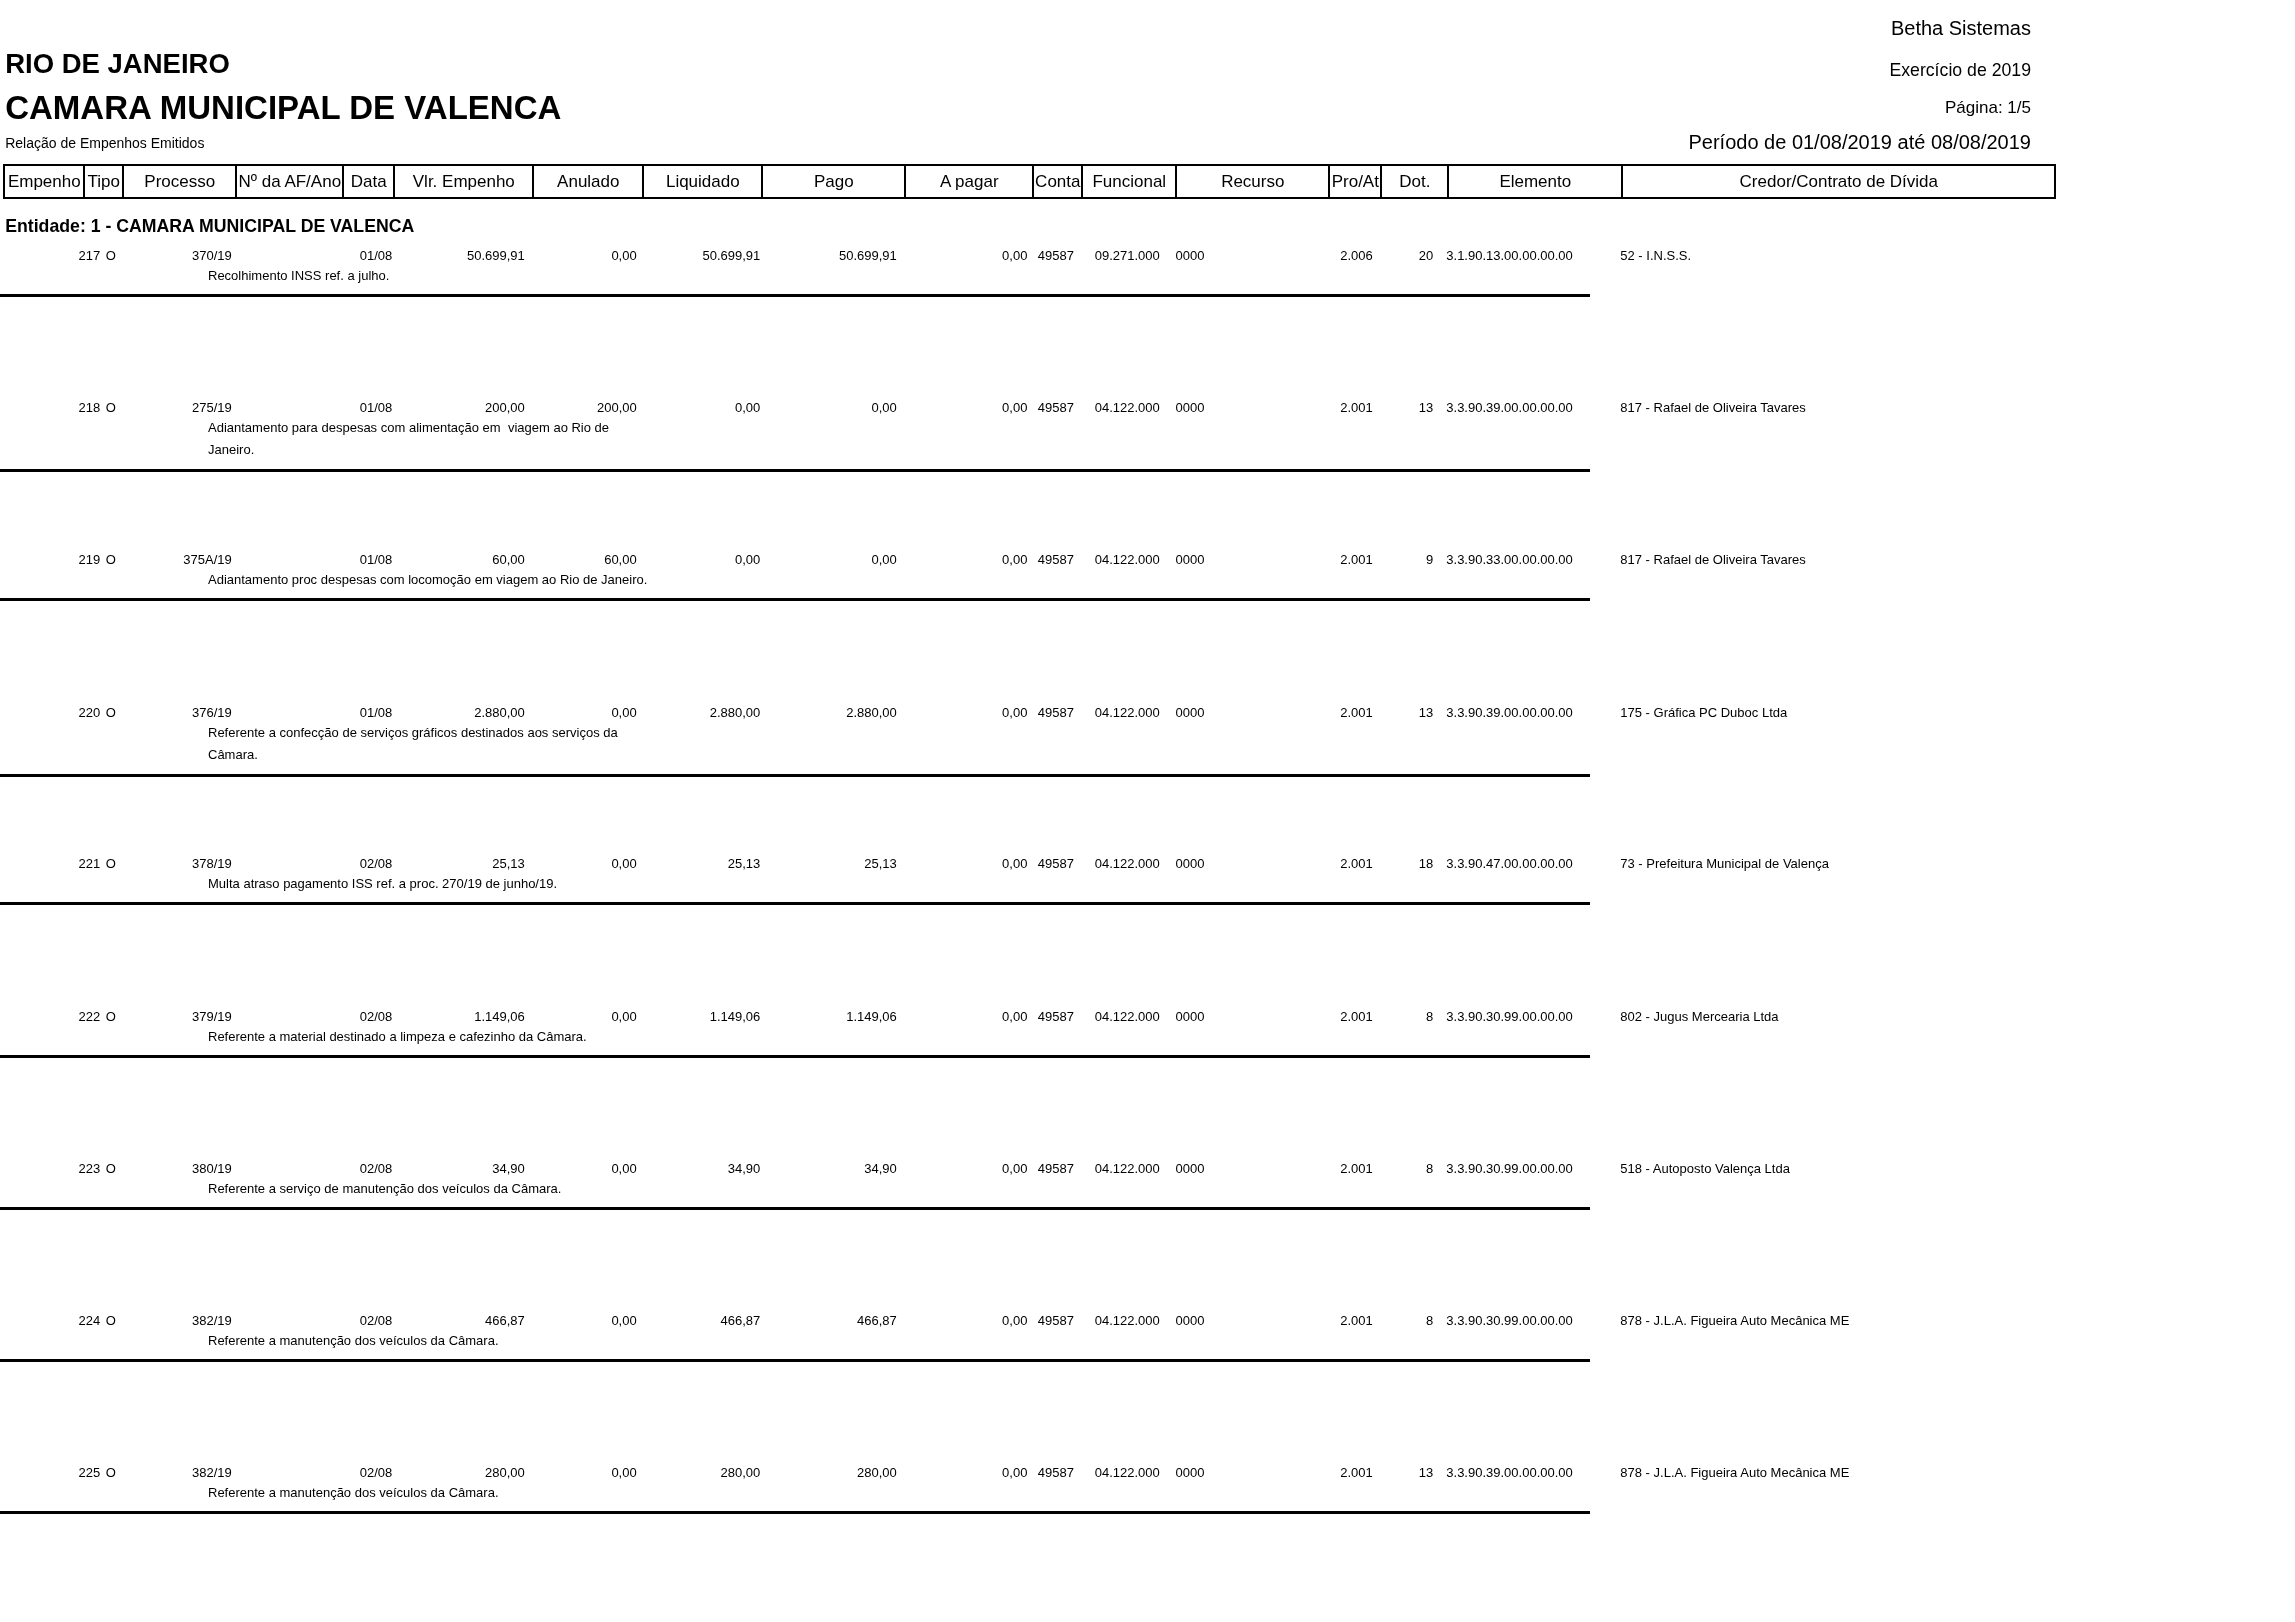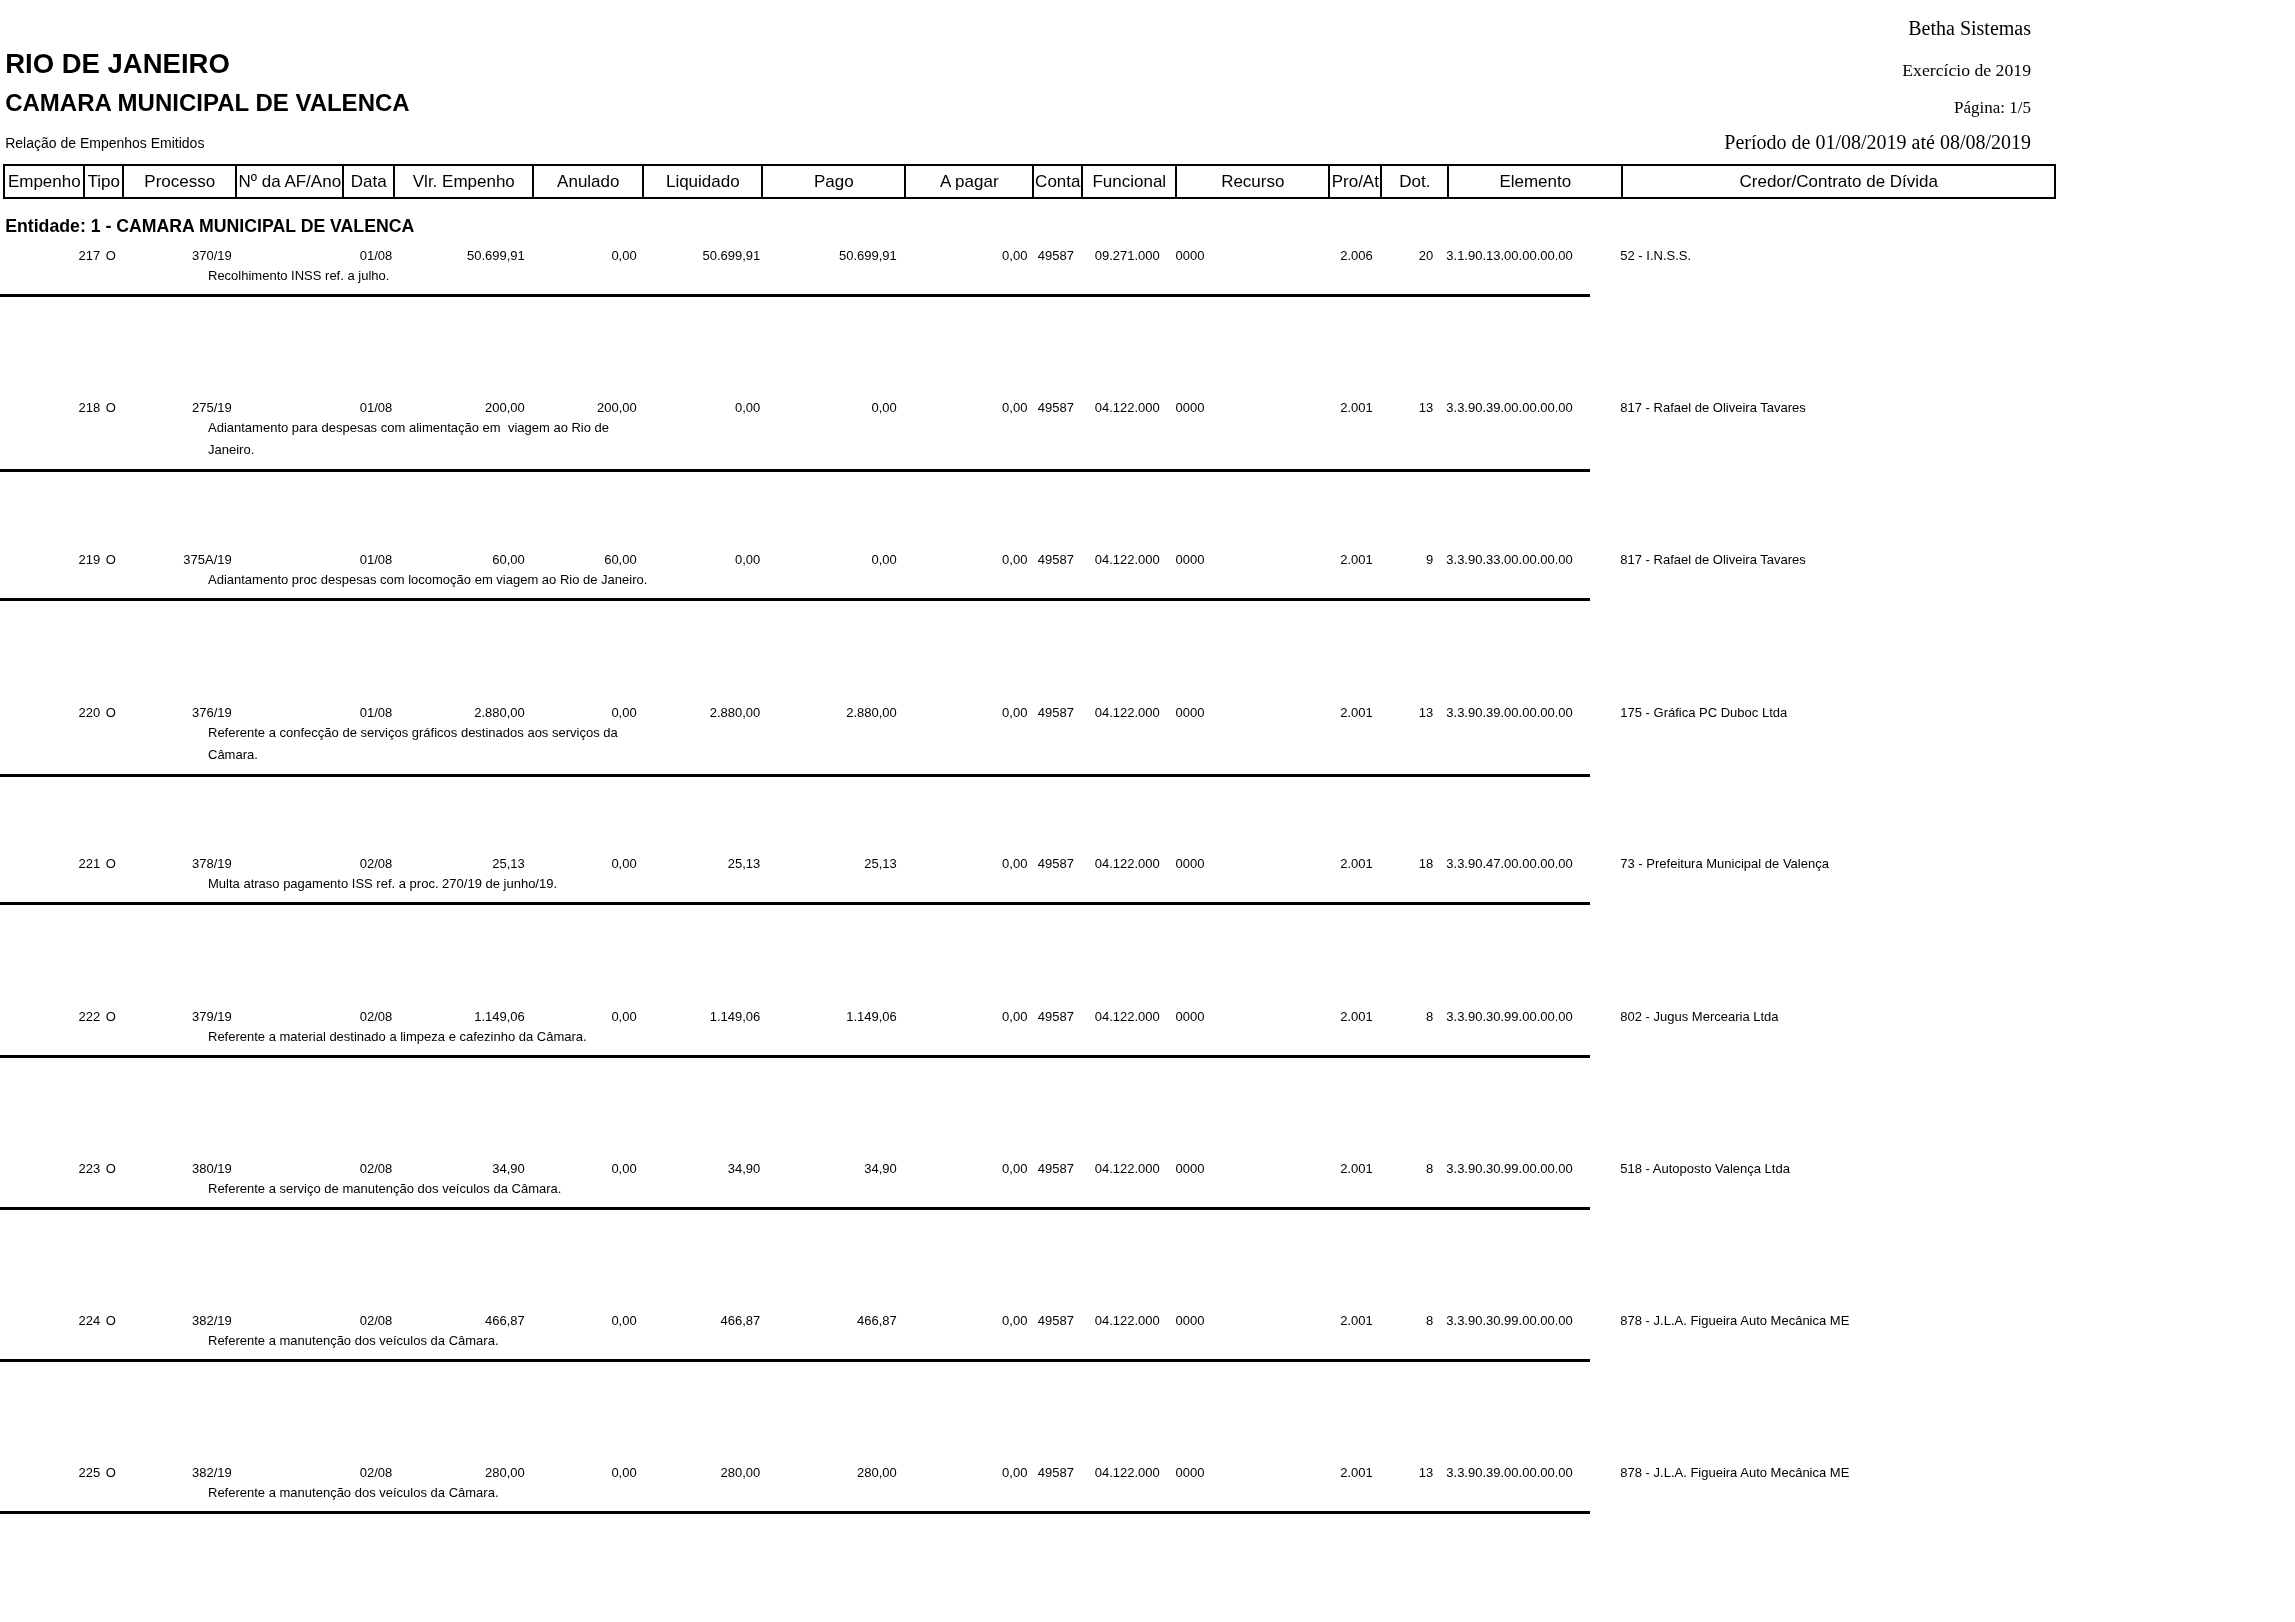--- a/index.html
+++ b/index.html
@@ -3,25 +3,25 @@
 <meta charset="utf-8">
 <style>
   html,body{margin:0;padding:0;background:#ffffff;}
   .page{position:relative;width:2295px;height:1622px;background:#fff;
         font-family:"Liberation Sans",sans-serif;color:#000;overflow:hidden;}
   .abs{position:absolute;}
   .nowrap{white-space:nowrap;}
 
   
   .t-uf{left:5.2px;top:48px;font-size:27.5px;font-weight:bold;}
-  .t-org{left:5.2px;top:89px;font-size:24px;font-weight:bold;}
+  .t-org{left:5.2px;top:89px;font-size:33px;font-weight:bold;}
   .t-title{left:5.2px;top:135px;font-size:14px;}
 
   
-  .ra{right:264px;text-align:left;font-family:Liberation Serif, serif;}
+  .ra{right:264px;text-align:left;}
   .t-vendor{top:17px;font-size:20px;}
   .t-exerc{top:60px;font-size:17.7px;}
   .t-page{top:98px;font-size:17px;}
   .t-period{top:131px;font-size:20px;}
 
   
   .thead{position:absolute;left:3.3px;top:164px;display:grid;
          grid-template-columns:80px 39px 113px 107px 51px 139px 110px 119px 143px 128px 49px 94px 153px 52px 67px 174px 435px;
          border-top:2.6px solid #000;border-bottom:2.6px solid #000;height:31px;}
   .thead .hc{display:flex;align-items:center;justify-content:center;

